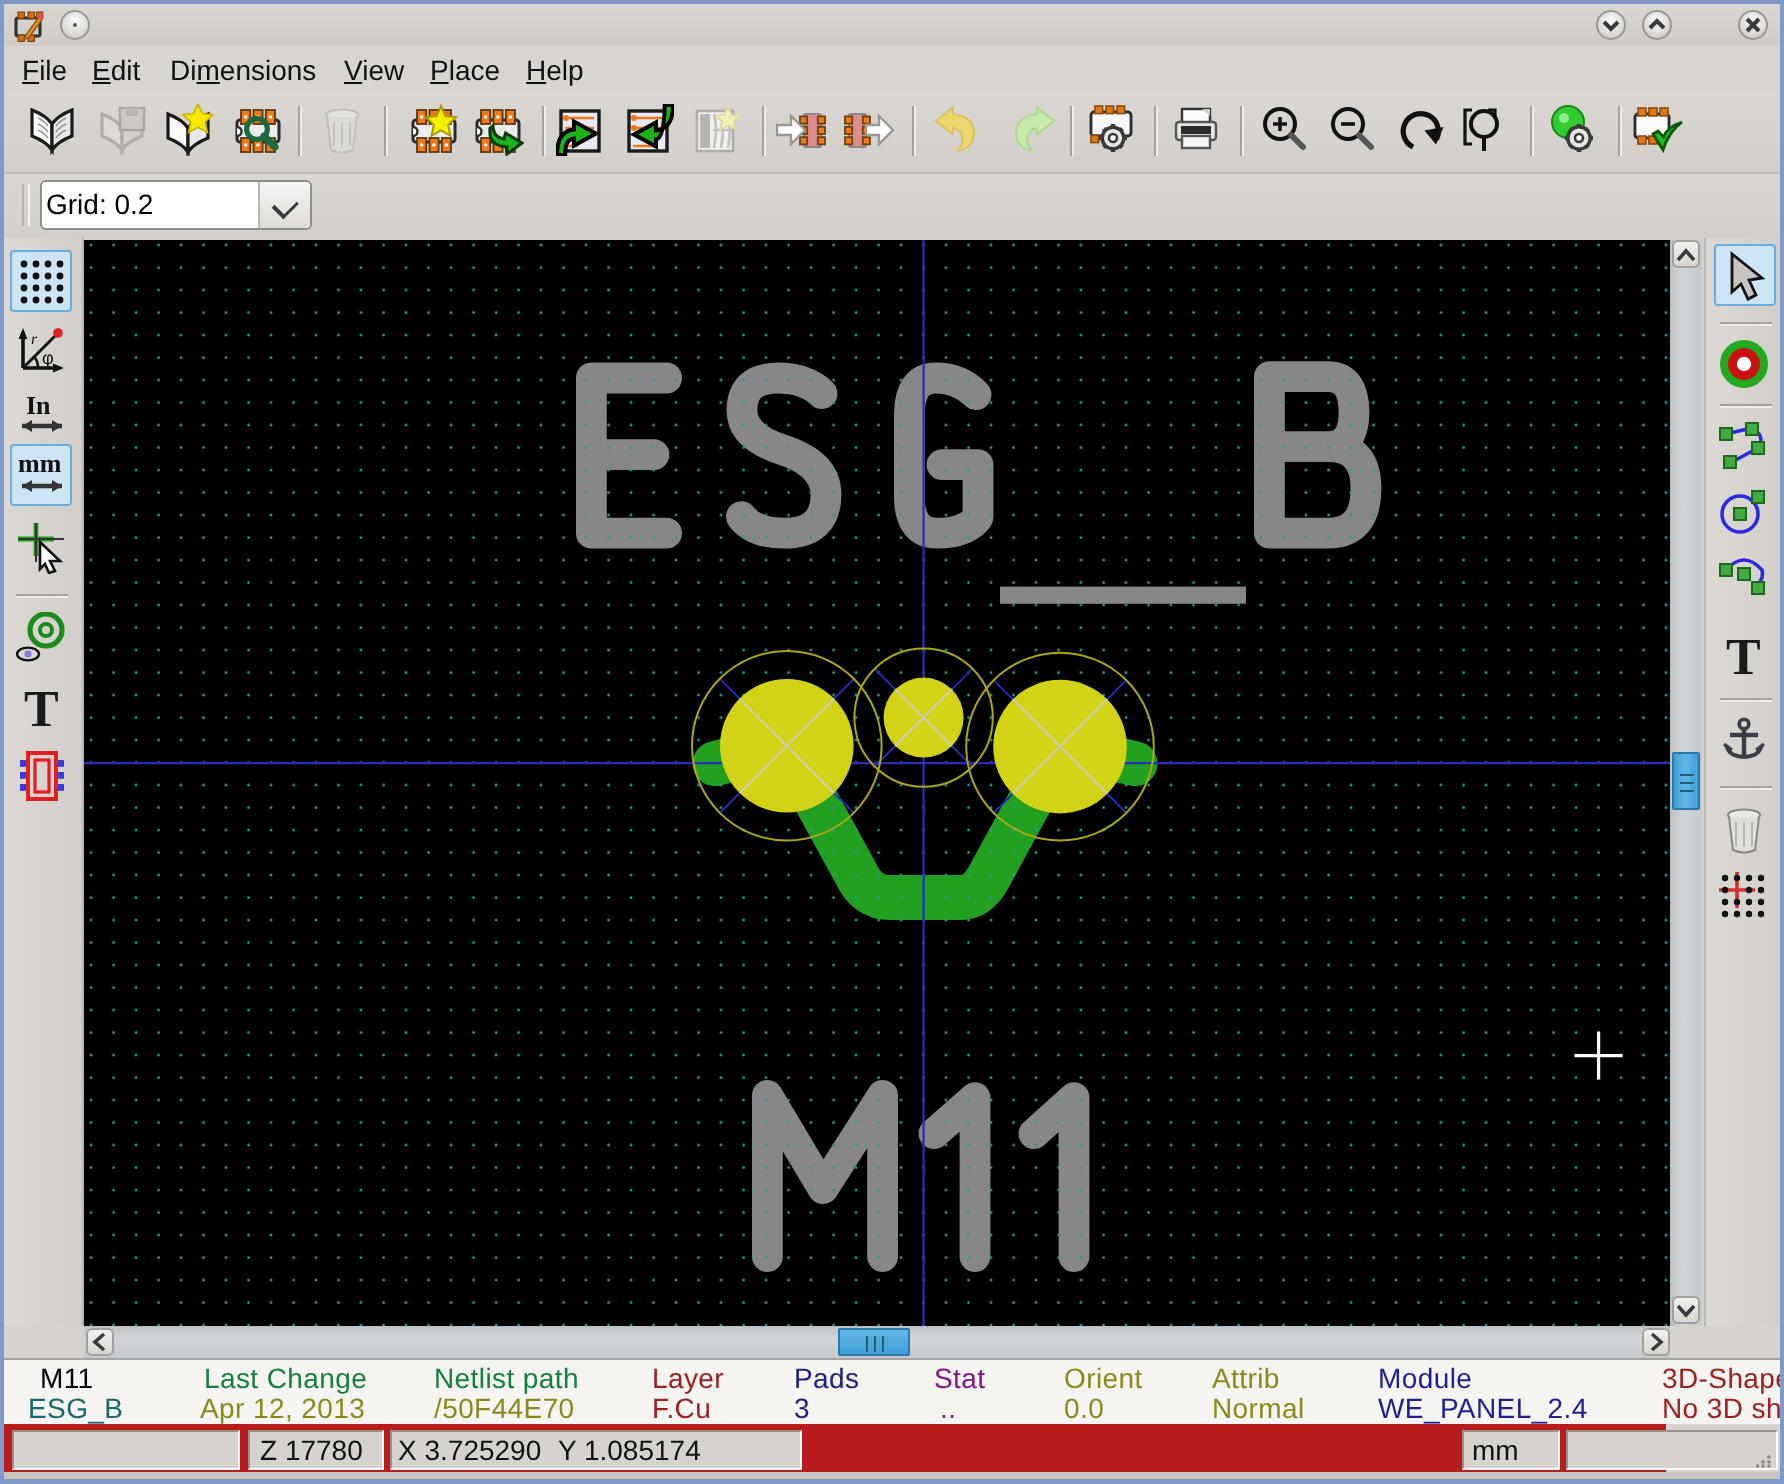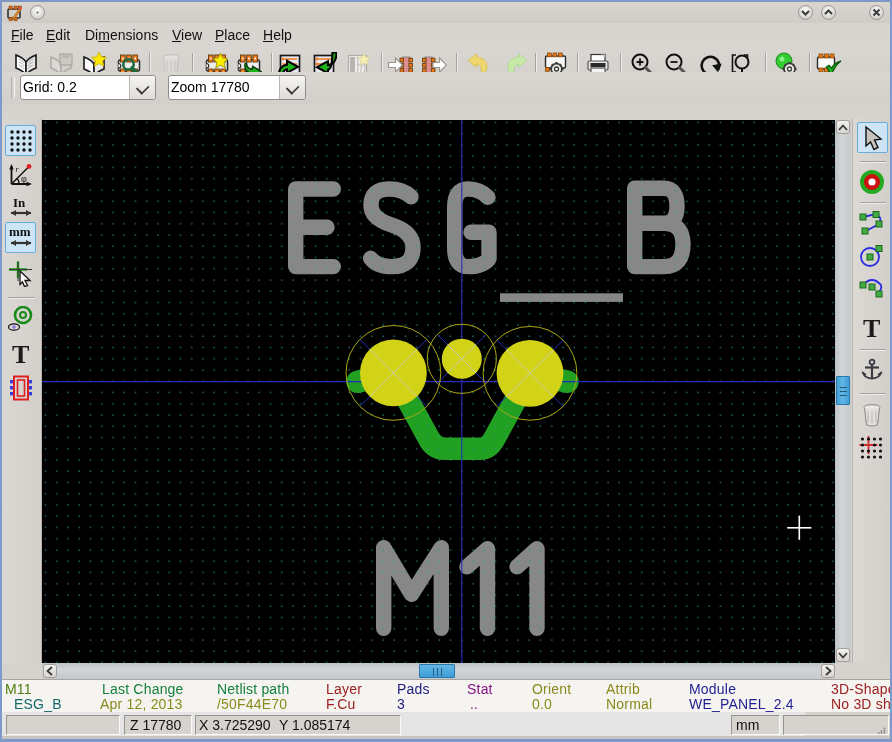--- a/index.html
+++ b/index.html
@@ -6,40 +6,40 @@
 body{width:892px;height:742px;overflow:hidden;font-family:"Liberation Sans",sans-serif;background:#d6d3ce;position:relative;}
 .abs{position:absolute;}
 #titlebar{position:absolute;left:0;top:0;width:892px;height:23px;
  background:linear-gradient(#d9d6d2,#cfccc7);border-top:2px solid #7e97c5;box-sizing:border-box;}
 #titlebar .title{position:absolute;left:0;top:3px;width:100%;text-align:center;font-size:13px;font-weight:bold;color:#1a1a1a;}
 .wbtn{position:absolute;top:3px;width:15px;height:15px;border-radius:50%;
  background:radial-gradient(circle at 50% 35%,#fbfbfa,#d8d5d0 70%,#b0ada8);border:1px solid #9a9792;box-sizing:border-box;}
 #menubar{position:absolute;left:1px;top:23px;width:890px;height:23px;background:#d8d5d1;}
 #menubar span{position:absolute;top:4px;font-size:14px;color:#111;}
 #toolbar1{position:absolute;left:1px;top:46px;width:890px;height:41px;background:linear-gradient(#dad7d3,#d2cfca);border-bottom:1px solid #c2bfba;box-sizing:border-box;}
-#toolbar2{position:absolute;left:1px;top:72px;width:890px;height:32px;background:linear-gradient(#dad7d3,#d2cfca);}
+#toolbar2{position:absolute;left:1px;top:87px;width:890px;height:32px;background:linear-gradient(#dad7d3,#d2cfca);}
 .combo{position:absolute;top:3px;height:25px;background:#fff;border:1px solid #8f8d89;border-radius:3px;box-sizing:border-box;}
 .combo .txt{position:absolute;left:2px;top:3px;font-size:14px;color:#000;}
 .combo .btn{position:absolute;right:0;top:0;width:25px;height:23px;background:linear-gradient(#f6f5f3,#dedbd7);border-left:1px solid #b8b6b2;border-radius:0 3px 3px 0;}
 .combo .btn:after{content:"";position:absolute;left:7px;top:7px;width:9px;height:9px;border-left:2.2px solid #3a3a3a;border-bottom:2.2px solid #3a3a3a;transform:rotate(-45deg) scale(1,.75);transform-origin:45% 45%;}
 #lefttb{position:absolute;left:0px;top:119px;width:42px;height:544px;background:linear-gradient(90deg,#dcd9d5,#d2cfca);border-right:1px solid #b8b5b0;box-sizing:border-box;}
 #righttb{position:absolute;left:852px;top:119px;width:40px;height:544px;background:linear-gradient(90deg,#dcd9d5,#d2cfca);border-left:1px solid #b8b5b0;box-sizing:border-box;}
 .tbsel{position:absolute;background:#cde4f5;border:1px solid #66aede;box-sizing:border-box;border-radius:2px;}
 .vsep{position:absolute;top:52px;width:1px;height:26px;background:#a5a29d;border-right:1px solid #eeedeb;}
 .hsep{position:absolute;width:26px;height:1px;background:#a5a29d;border-bottom:1px solid #eeedeb;}
 #canvas{position:absolute;left:42px;top:120px;width:793px;height:543px;background:#000;}
 
 #vscroll{position:absolute;left:835px;top:120px;width:16px;height:543px;background:linear-gradient(90deg,#bfc2c4,#d2d5d7 40%,#c6c9cb);}
 #hscroll{position:absolute;left:42px;top:663px;width:793px;height:16px;background:linear-gradient(#bfc2c4,#d2d5d7 40%,#c6c9cb);}
 .sabtn{position:absolute;width:14px;height:14px;border-radius:3px;background:linear-gradient(#f2f1ef,#d8d5d1);border:1px solid #a39f9a;box-sizing:border-box;}
 #vthumb{position:absolute;left:1px;top:256px;width:14px;height:29px;border-radius:1px;background:linear-gradient(90deg,#3f9ed6,#62b6e6 45%,#3f9ed6);border:1px solid #2878aa;box-sizing:border-box;}
 #hthumb{position:absolute;left:377px;top:1px;width:36px;height:14px;border-radius:1px;background:linear-gradient(#62b6e6,#3f9ed6);border:1px solid #2878aa;box-sizing:border-box;}
 #statusbar{position:absolute;left:1px;top:679px;width:890px;height:33px;background:#f5f4f1;border-top:1px solid #a8a5a0;box-sizing:border-box;font-size:14px;letter-spacing:0.2px;}
 #statusbar div{position:absolute;white-space:nowrap;}
-#bottombar{position:absolute;left:1px;top:712px;width:804px;height:24px;background:#e5e5e5;font-size:14px;}
+#bottombar{position:absolute;left:1px;top:712px;width:804px;height:24px;background:#b91c1c;font-size:14px;padding-left:28px;}
 .bbox{position:absolute;top:3px;height:20px;border:1px solid;border-color:#96938e #fbfaf8 #fbfaf8 #96938e;background:#d6d3ce;box-sizing:border-box;}
 .bbox span{position:absolute;left:6px;top:1px;color:#111;}
 #bottomedge{position:absolute;left:0;top:736px;width:892px;height:6px;background:linear-gradient(#c8c5c1 0 58%,#7d9aca 58% 100%);}
 .sideedge{position:absolute;top:0;width:2px;height:742px;background:#7d9aca;z-index:50;}
 </style>
 </head>
 <body>
 <div id="titlebar">
   <svg class="abs" style="left:6px;top:3px" width="17" height="17" viewBox="0 0 17 17">
     <rect x="2" y="4" width="12" height="9" fill="none" stroke="#333" stroke-width="1.6" rx="1"></rect>
@@ -296,24 +296,20 @@
   </g>
   <path d="M10.5,15 L15.5,23 Q18.5,13.5 25,9 Q17.5,11.5 15.8,16.5 L13,13.5 Z" fill="#22bb22" stroke="#0a5a0a" stroke-width="1.4"></path>
 </svg>
 </div>
 <div id="toolbar2">
   <div style="position:absolute;left:10px;top:5px;width:2px;height:21px;border-left:1px solid #b4b1ac;border-right:1px solid #f4f3f1"></div>
   <div class="combo" style="left:19px;width:136px;">
       <span class="txt">Grid: 0.2</span>
       <span class="btn"></span>
     </div>
-  <div class="combo" style="left:167px;width:138px;">
-      <span class="txt">Zoom 17780</span>
-      <span class="btn"></span>
-    </div>
 </div>
 <div id="lefttb">
 <div class="tbsel" style="left:5px;top:6px;width:31px;height:31px"></div>
 <svg class="abs" style="left:8px;top:9px" width="26" height="26" viewBox="0 0 26 26">
   <g fill="#111">
     <circle cx="4" cy="4" r="1.7"></circle>
         <circle cx="10" cy="4" r="1.7"></circle>
         <circle cx="16" cy="4" r="1.7"></circle>
         <circle cx="22" cy="4" r="1.7"></circle>
     <circle cx="4" cy="10" r="1.7"></circle>
@@ -553,21 +549,21 @@
   <g fill="#111">
         <circle cx="3.5" cy="10" r="1.6"></circle>
         <circle cx="15.5" cy="10" r="1.6"></circle>
         <circle cx="21.5" cy="10" r="1.6"></circle>
         <circle cx="9.5" cy="4" r="1.6"></circle>
         <circle cx="9.5" cy="16" r="1.6"></circle>
       </g>
 </svg>
 </div>
 <div id="statusbar">
-  <div style="left:4px;top:1px;color:#4d7c0f">M11</div>
+  <div style="left:19px;top:1px;color:#000000">M11</div>
   <div style="left:13px;top:16px;color:#156868">ESG_B</div>
   <div style="left:101px;top:1px;color:#15803d">Last Change</div>
   <div style="left:99px;top:16px;color:#8a8a1c">Apr 12, 2013</div>
   <div style="left:216px;top:1px;color:#15803d">Netlist path</div>
   <div style="left:216px;top:16px;color:#8a8a1c">/50F44E70</div>
   <div style="left:325px;top:1px;color:#9c2020">Layer</div>
   <div style="left:325px;top:16px;color:#9c2020">F.Cu</div>
   <div style="left:396px;top:1px;color:#202080">Pads</div>
   <div style="left:396px;top:16px;color:#202080">3</div>
   <div style="left:466px;top:1px;color:#831583">Stat</div>

